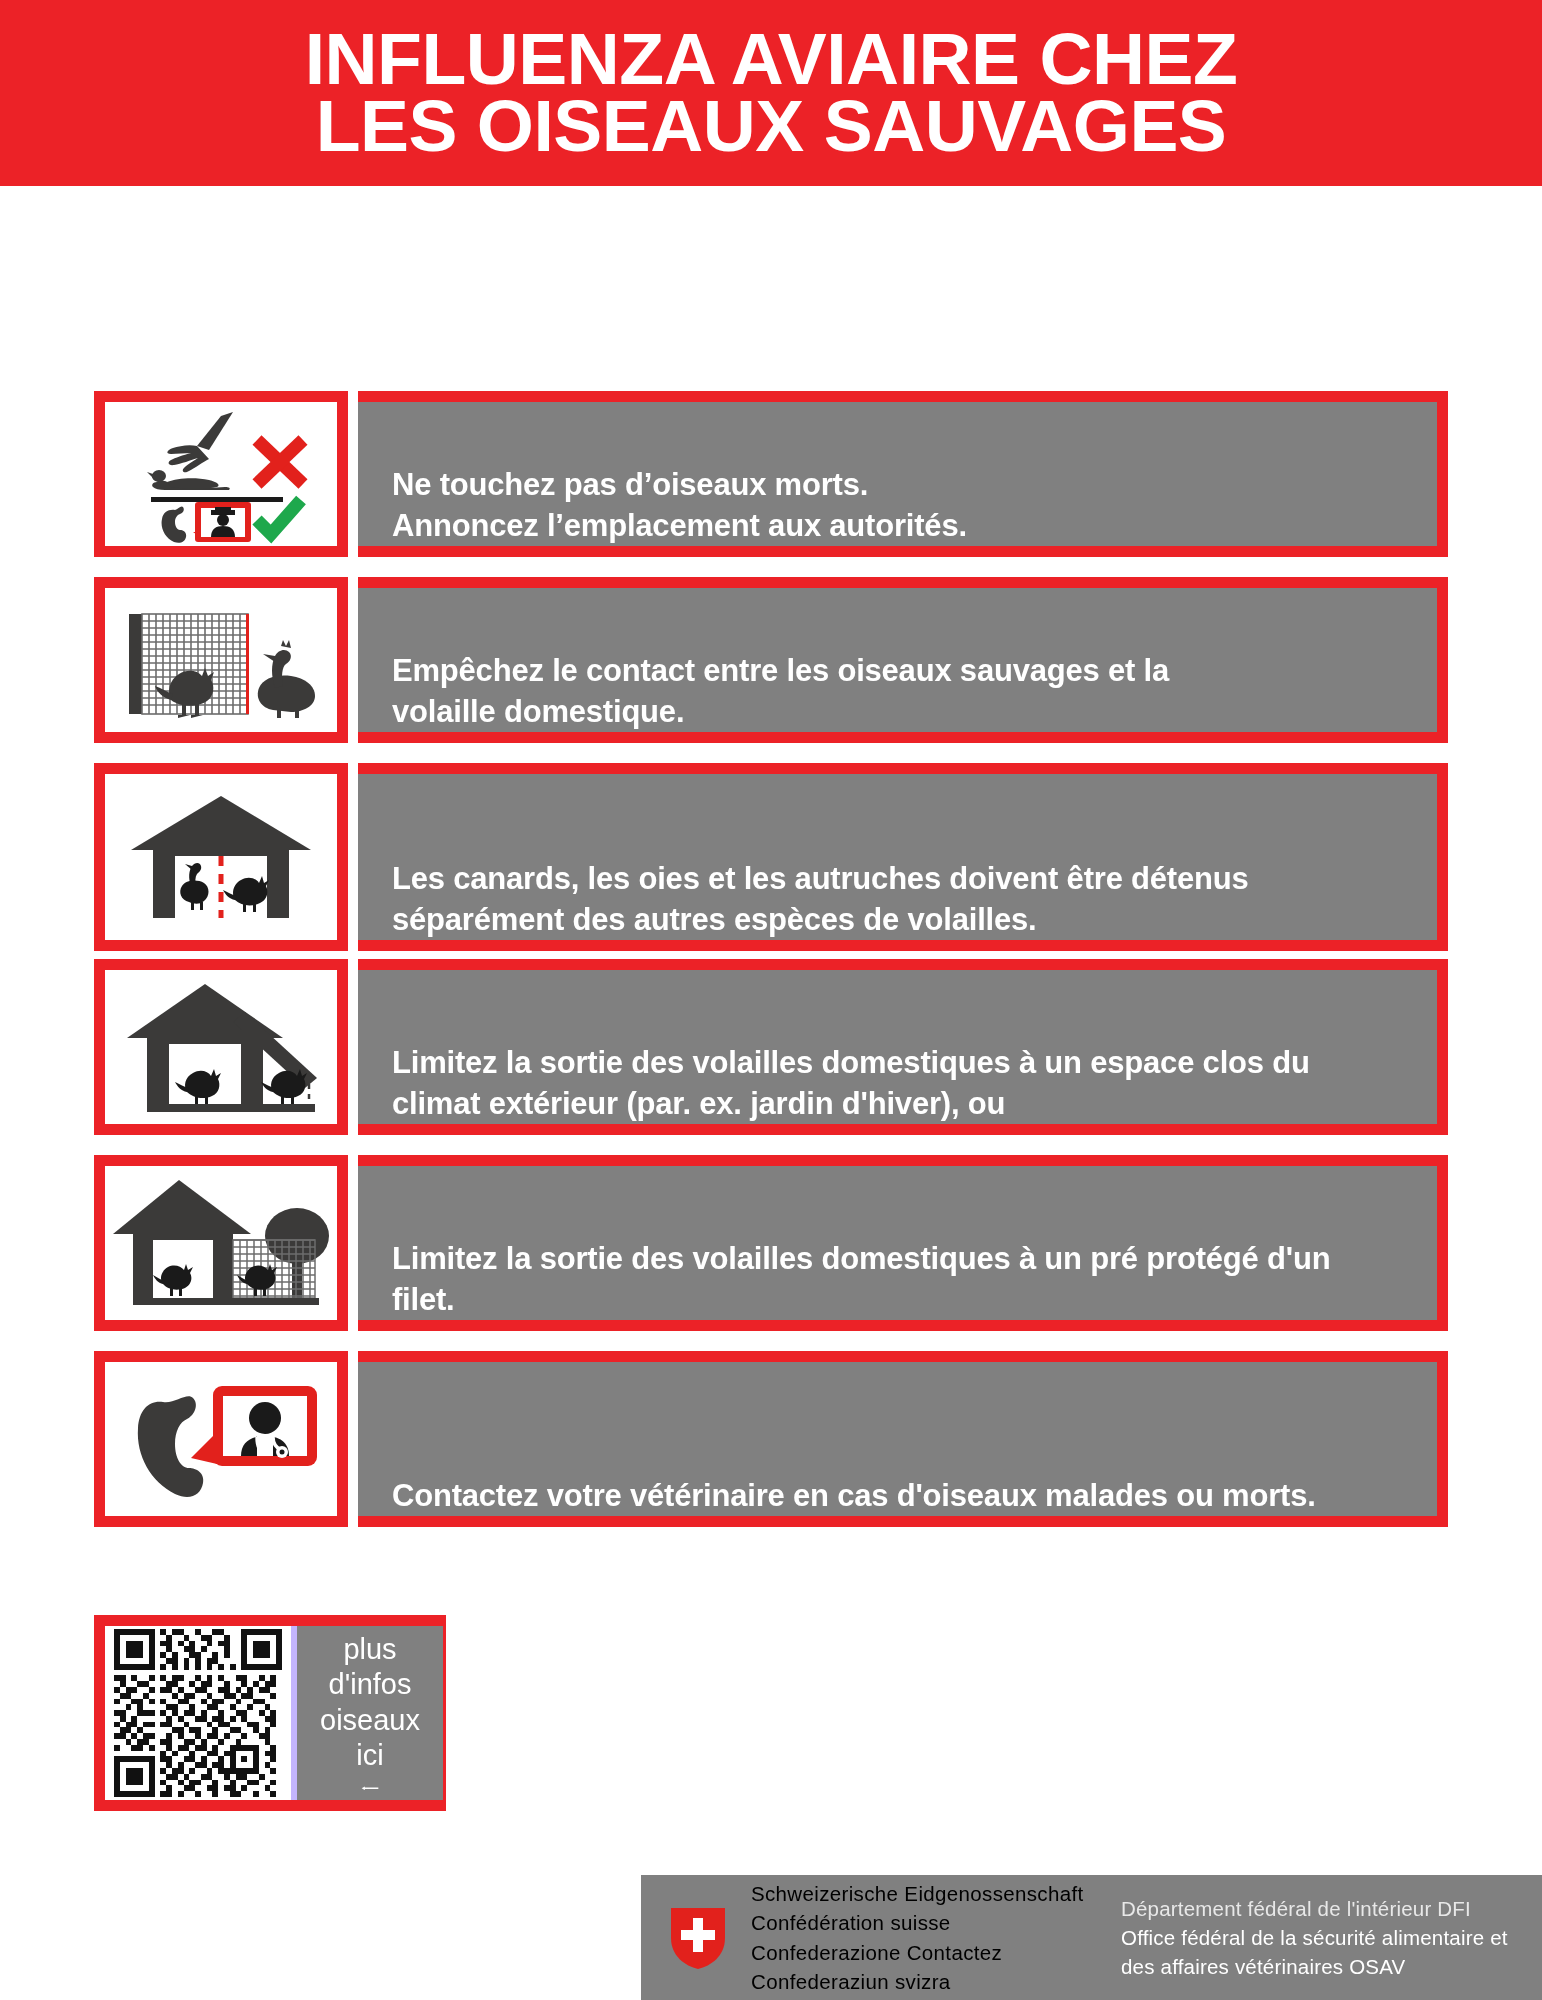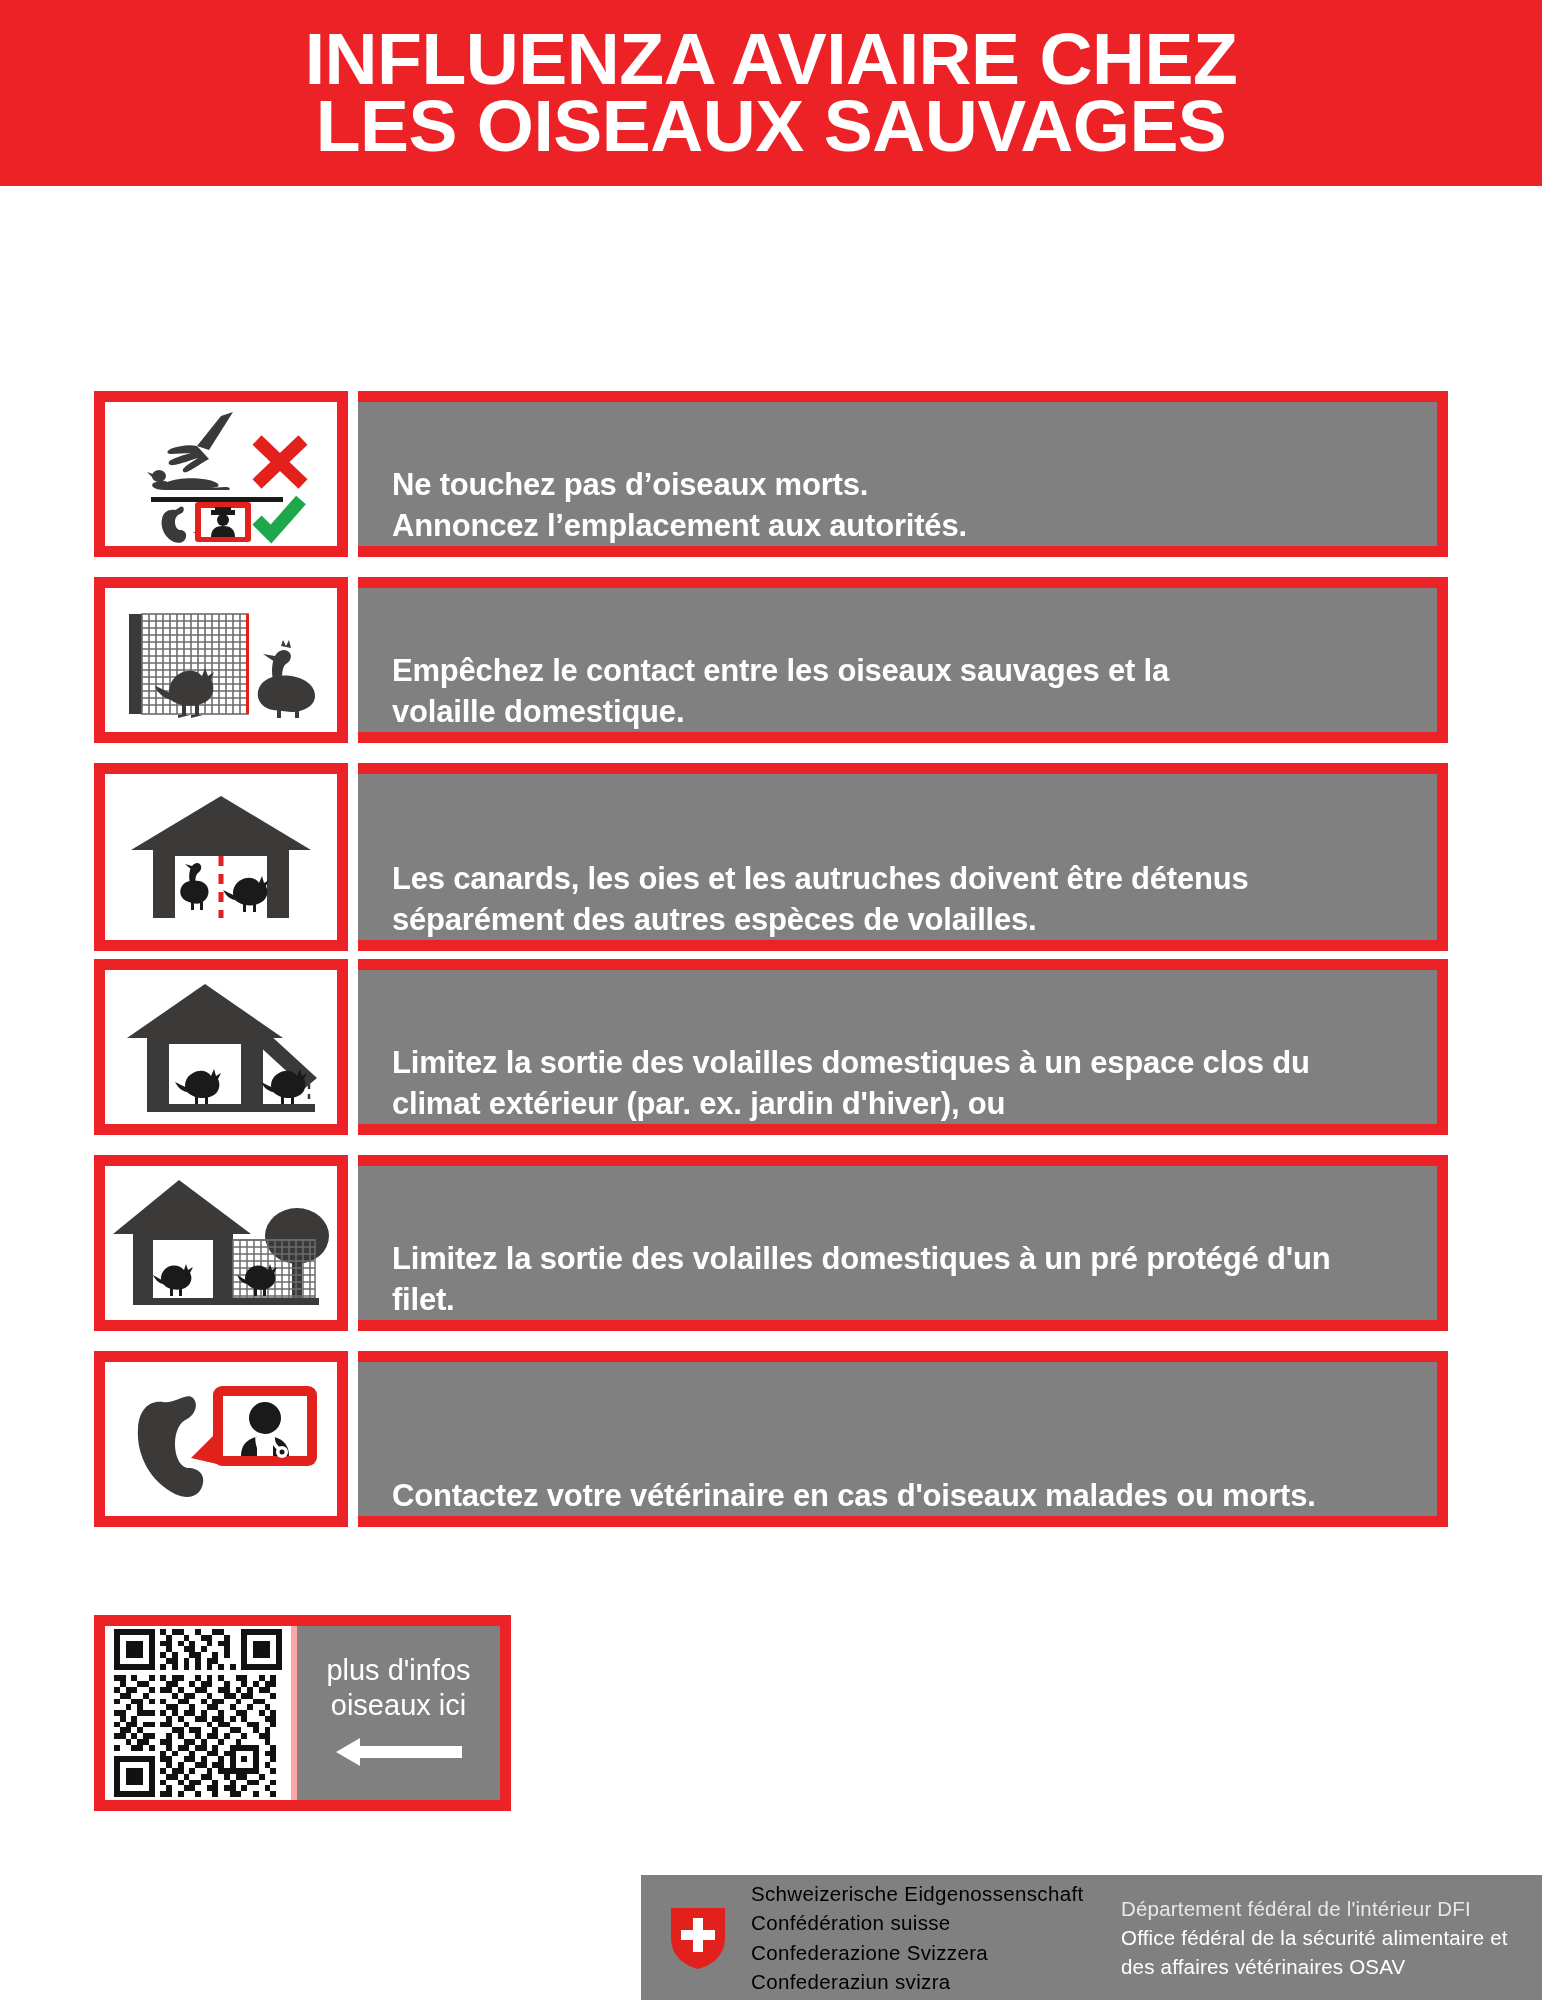--- a/index.html
+++ b/index.html
@@ -74,25 +74,25 @@
   #row-1{top:205px;height:166px;}
   #row-2{top:391px;height:166px;}
   #row-3{top:577px;height:188px;}
   #row-4{top:773px;height:176px;}
   #row-5{top:969px;height:176px;}
   #row-6{top:1165px;height:176px;}
 
   
   .qr-panel{
     position:absolute;left:94px;top:1615px;
-    width:417px;height:196px;
+    width:352px;height:196px;
     border:11px solid #ec2227;
     box-sizing:border-box;
     display:flex;
-    background:#fca5a5;
+    background:#c4b5fd;
   }
   .qr-box{
     flex:0 0 186px;
     background:#ffffff;
     display:flex;align-items:center;justify-content:center;
   }
   .qr-img{width:168px;height:168px;display:block;}
   .qr-caption{
     flex:1 1 auto;
     background:#808080;
@@ -698,21 +698,21 @@
 
 <div class="footer">
   <svg class="swiss-shield" width="58" height="64" viewBox="0 0 58 64">
     <path d="M2 2 L56 2 L56 32 C56 50 42 60 29 63 C16 60 2 50 2 32 Z" fill="#e2211c"></path>
     <rect x="24" y="12" width="10" height="34" fill="#ffffff"></rect>
     <rect x="12" y="24" width="34" height="10" fill="#ffffff"></rect>
   </svg>
   <div class="conf-names">
     <div>Schweizerische Eidgenossenschaft</div>
     <div>Confédération suisse</div>
-    <div>Confederazione Svizzera</div>
+    <div>Confederazione Contactez</div>
     <div>Confederaziun svizra</div>
   </div>
   <div class="dept-block">
     <span class="dept-top">Département fédéral de l'intérieur DFI</span>
     <span class="dept-bold">Office fédéral de la sécurité alimentaire et</span>
     <span class="dept-bold">des affaires vétérinaires OSAV</span>
   </div>
 </div>
 
 </body></html>

